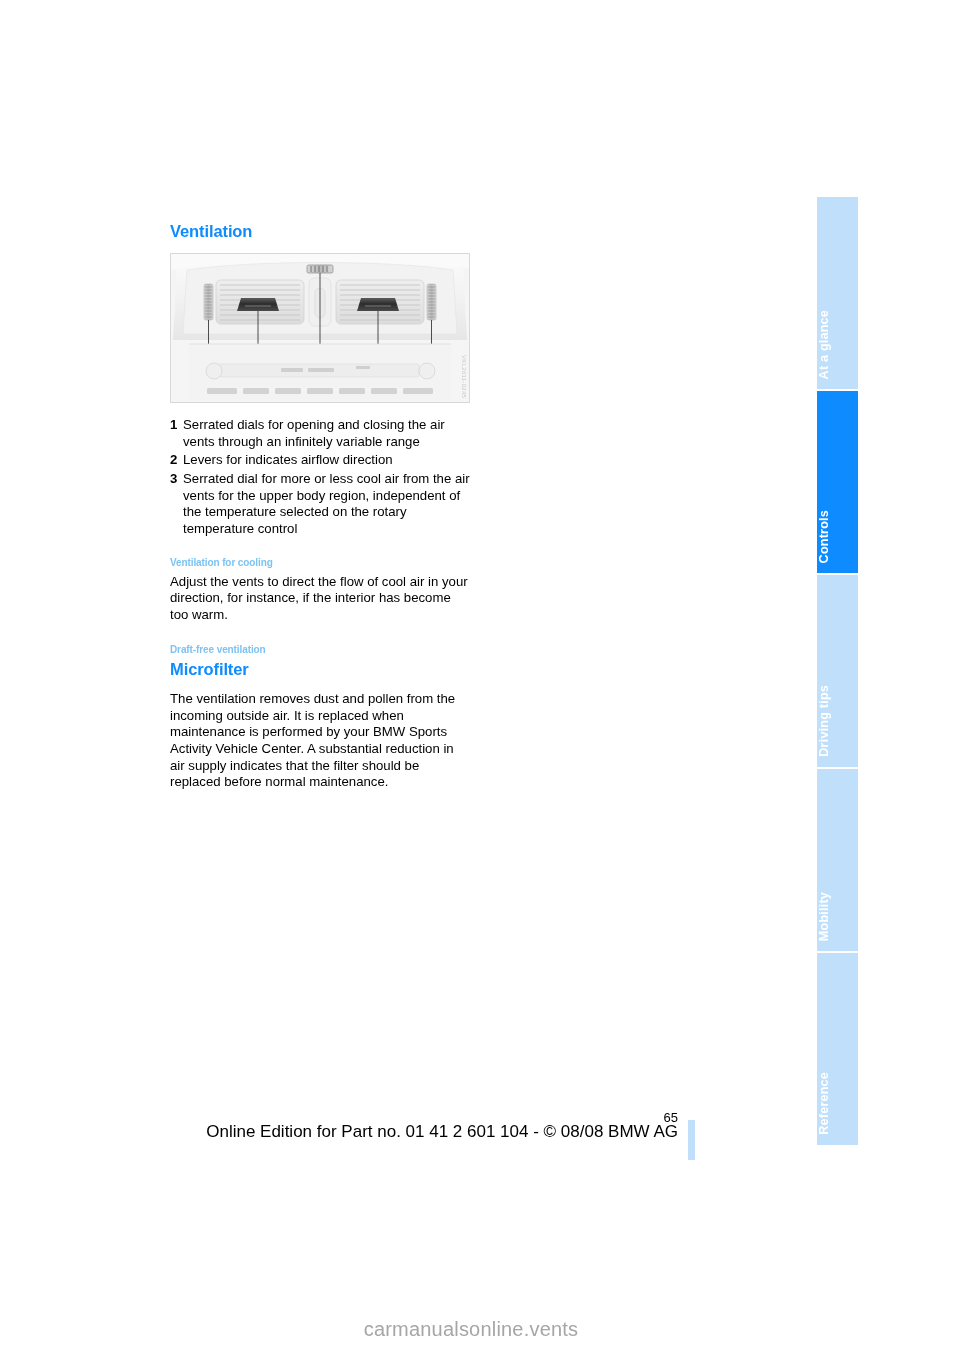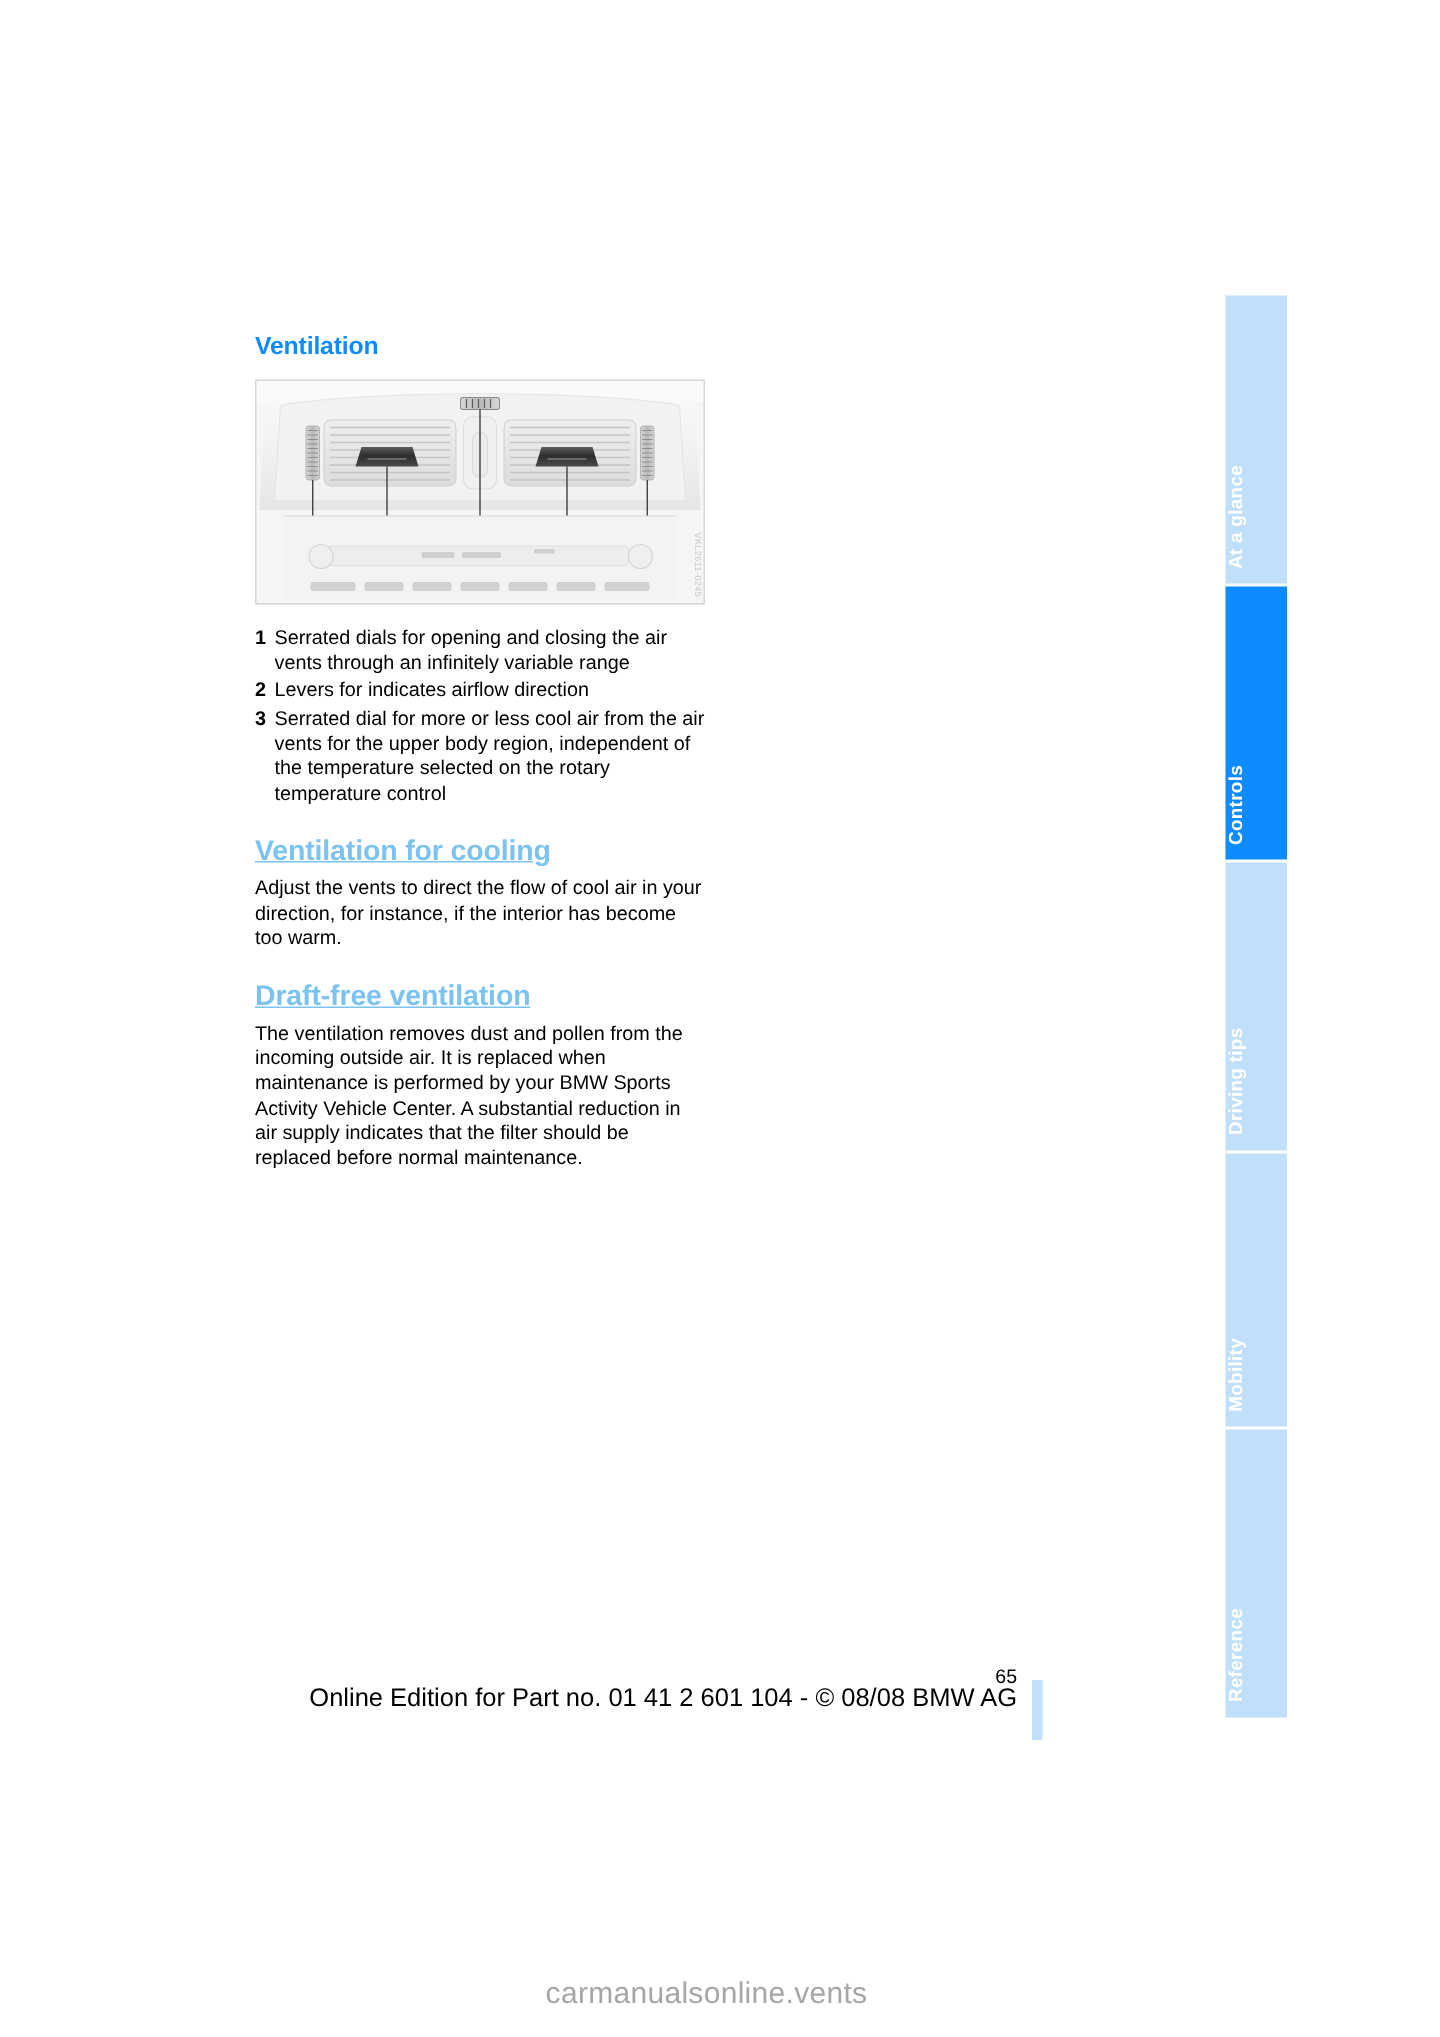--- a/index.html
+++ b/index.html
@@ -37,26 +37,25 @@
     color: #0d8bff;
     font-size: 16.5px;
     font-weight: bold;
     letter-spacing: -0.1px;
     margin: 0 0 13px 0;
     line-height: 1.1;
   }
 
   .h2 {
     color: #7cc3f2;
-    font-size: 19px;
+    font-size: 10px;
     font-weight: bold;
     letter-spacing: -0.1px;
     margin: 0 0 5px 0;
     line-height: 1.15;
-    text-decoration: underline;
   }
 
   .h1.section { margin-top: 0; }
 
   
   .figure {
     width: 298px;
     height: 148px;
     border: 1px solid #d8d8d8;
     background: #f4f4f4;
@@ -356,20 +355,21 @@
         <span class="legend-num">3</span>
         <span class="legend-text">Serrated dial for more or less cool air from the air vents for the upper body region, independent of the temperature selected on the rotary temperature control</span>
       </div>
     </div>
 
     <h2 class="h2">Ventilation for cooling</h2>
     <p class="para">Adjust the vents to direct the flow of cool air in your direction, for instance, if the interior has become too warm.</p>
 
     <h2 class="h2">Draft-free ventilation</h2>
 
+    <h1 class="h1 section">Microfilter</h1>
     <p class="para">The ventilation removes dust and pollen from the incoming outside air. It is replaced when maintenance is performed by your BMW Sports Activity Vehicle Center. A substantial reduction in air supply indicates that the filter should be replaced before normal maintenance.</p>
 
   </div>
 
   <div id="footer">
     <div class="page-no">65</div>
     <div class="imprint">Online Edition for Part no. 01 41 2 601 104 - © 08/08 BMW AG</div>
   </div>
   <div id="footer-bar"></div>
 

